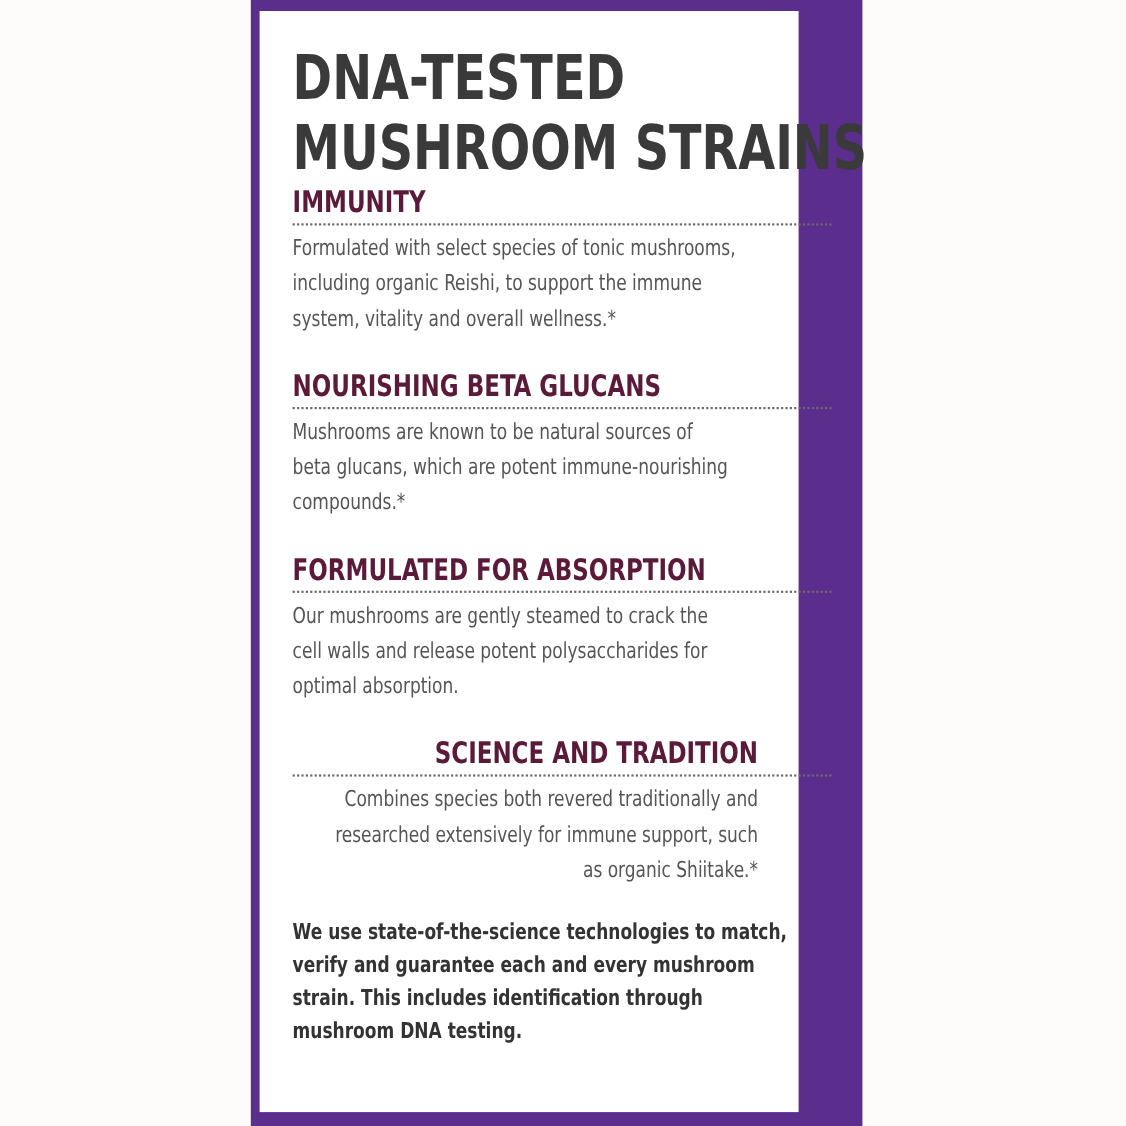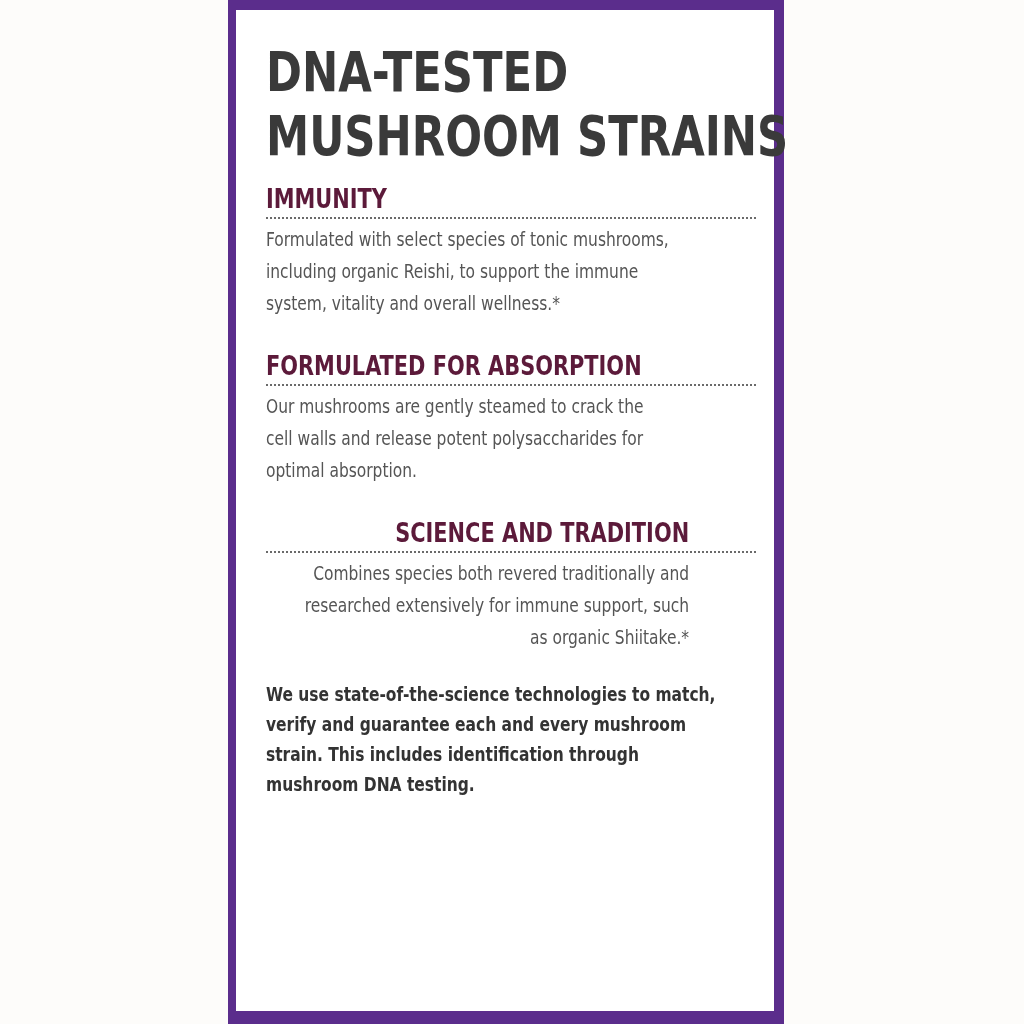--- a/index.html
+++ b/index.html
@@ -16,21 +16,21 @@
     top: -2px;
     width: 556px;
     height: 1026px;
     background: #5b2d8c;
     box-sizing: border-box;
   }
   .panel-inner {
     position: absolute;
     left: 8px;
     top: 12px;
-    width: 538px;
+    width: 490px;
     height: 1001px;
     background: #ffffff;
     box-sizing: border-box;
   }
   .content {
     position: absolute;
     left: 30px;
     top: 30px;
     width: 492px;
     font-family: "Liberation Sans Narrow", "Liberation Sans", "DejaVu Sans Condensed", sans-serif;
@@ -96,30 +96,39 @@
 
 <div class="panel">
   <div class="panel-inner">
     <div class="content">
 
       <h1 class="title">
         <span style="display:block">DNA-TESTED</span>
         <span style="display:block">MUSHROOM STRAINS</span>
       </h1>
 
-      <div class="section" style="margin-top:14px;">
+      <div class="section" style="margin-top:0;">
         <h2 class="section-heading">IMMUNITY</h2>
         <div class="rule"></div>
         <p class="section-body">
           <span class="line">Formulated with select species of tonic mushrooms,</span>
           <span class="line">including organic Reishi, to support the immune</span>
           <span class="line">system, vitality and overall wellness.*</span>
         </p>
       </div>
 
+      <div class="section" style="margin-top:30px;">
+        <h2 class="section-heading">NOURISHING BETA GLUCANS</h2>
+        <div class="rule"></div>
+        <p class="section-body">
+          <span class="line">Mushrooms are known to be natural sources of</span>
+          <span class="line">beta glucans, which are potent immune-nourishing</span>
+          <span class="line">compounds.*</span>
+        </p>
+      </div>
 
       <div class="section" style="margin-top:30px;">
         <h2 class="section-heading">FORMULATED FOR ABSORPTION</h2>
         <div class="rule"></div>
         <p class="section-body">
           <span class="line">Our mushrooms are gently steamed to crack the</span>
           <span class="line">cell walls and release potent polysaccharides for</span>
           <span class="line">optimal absorption.</span>
         </p>
       </div>

